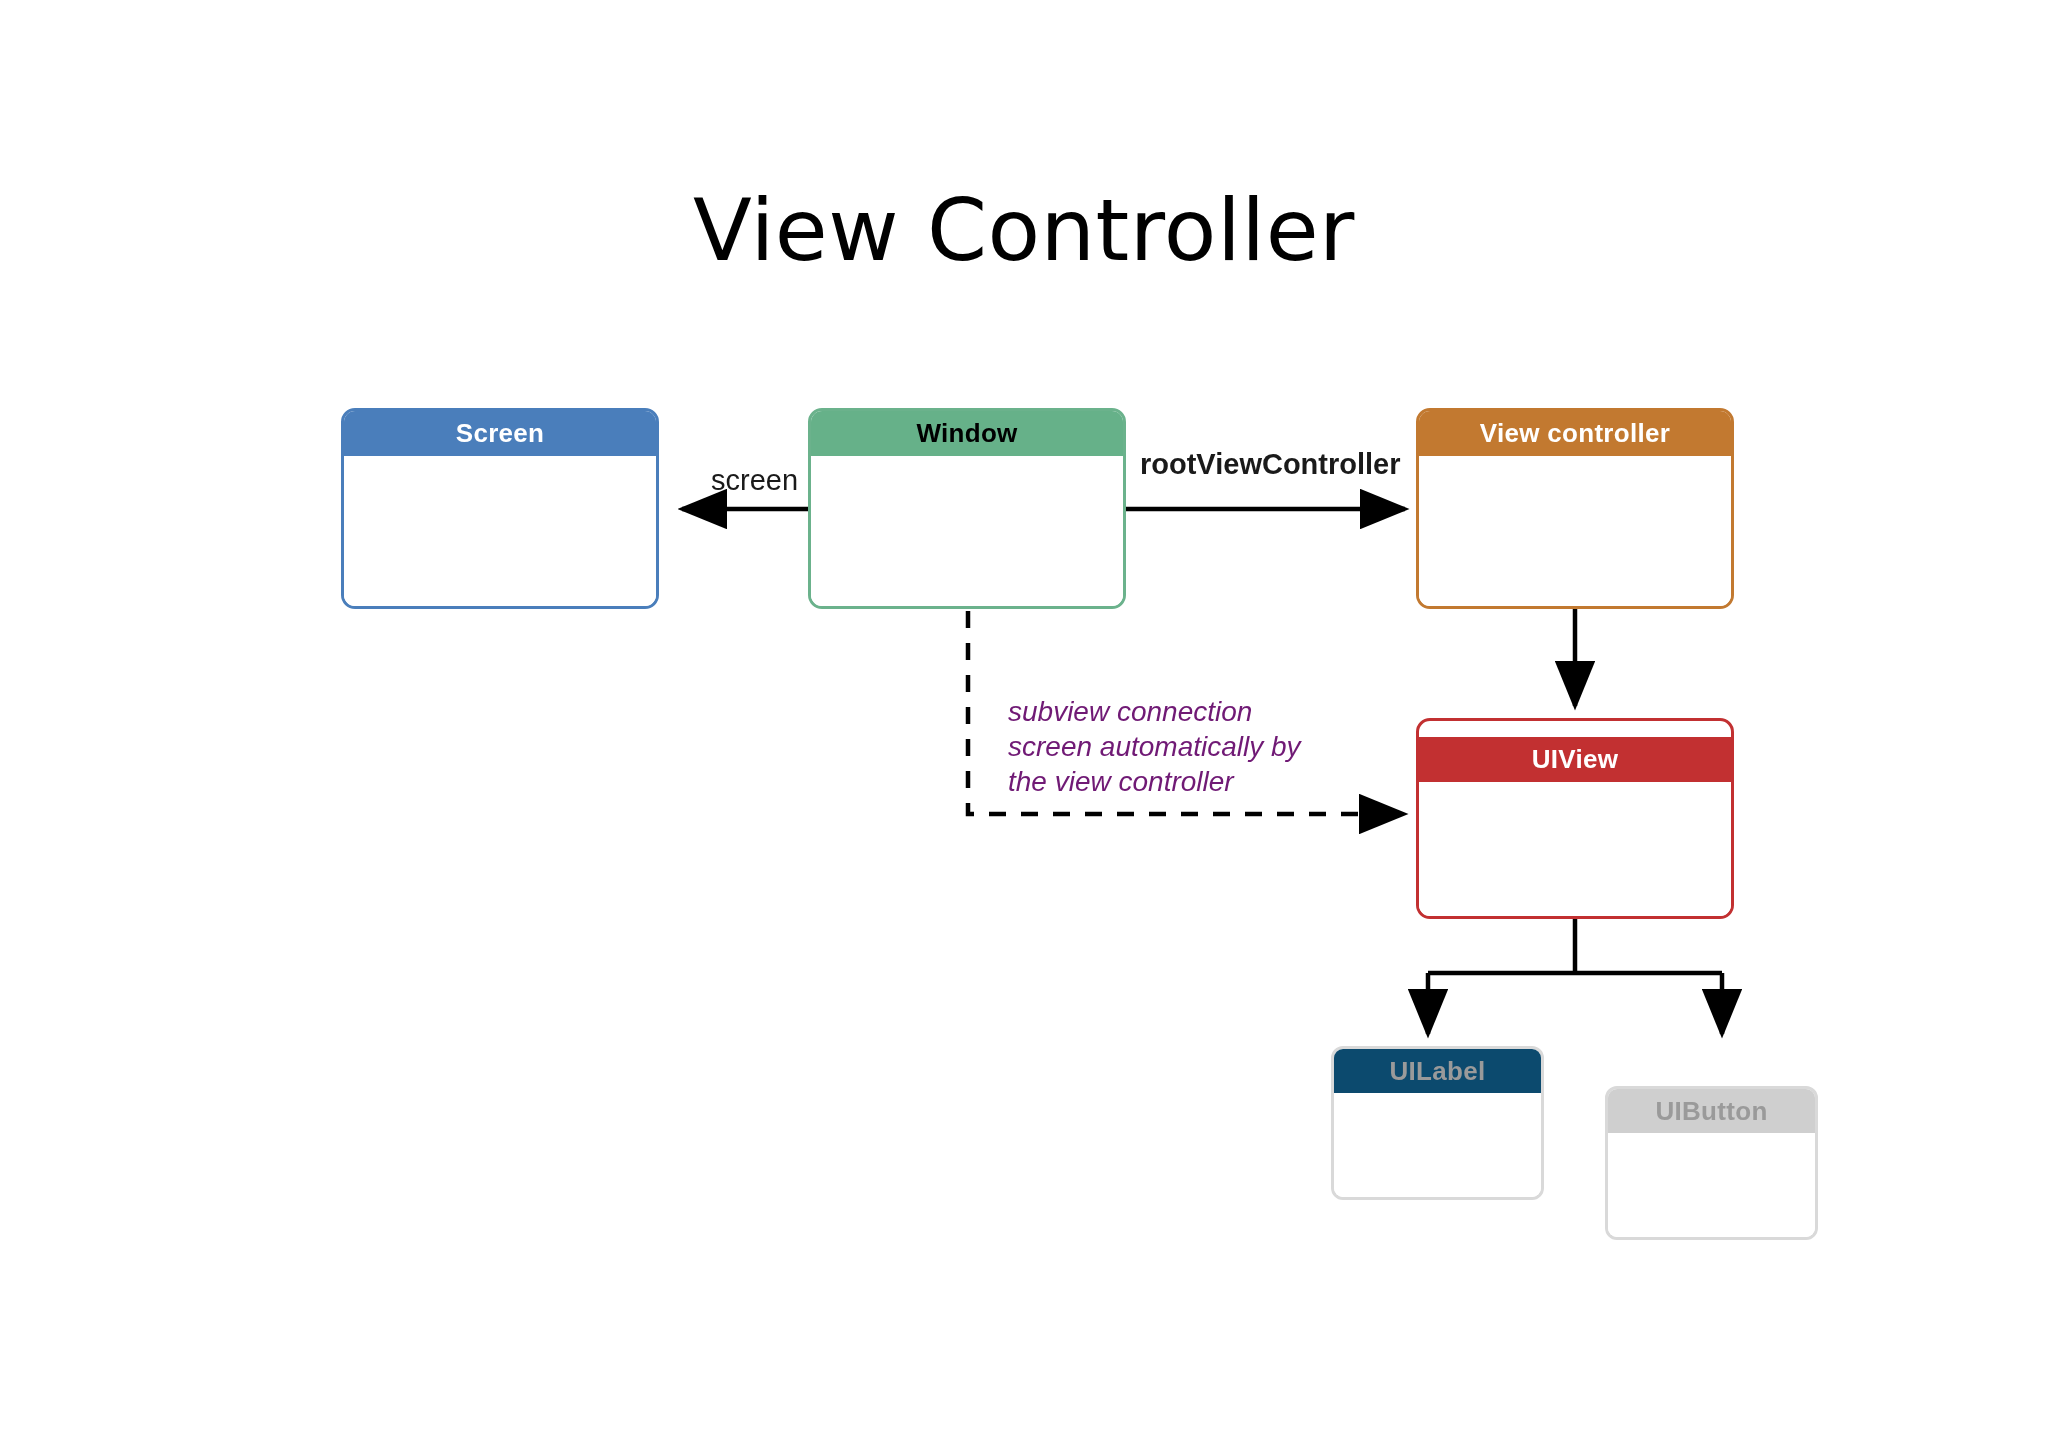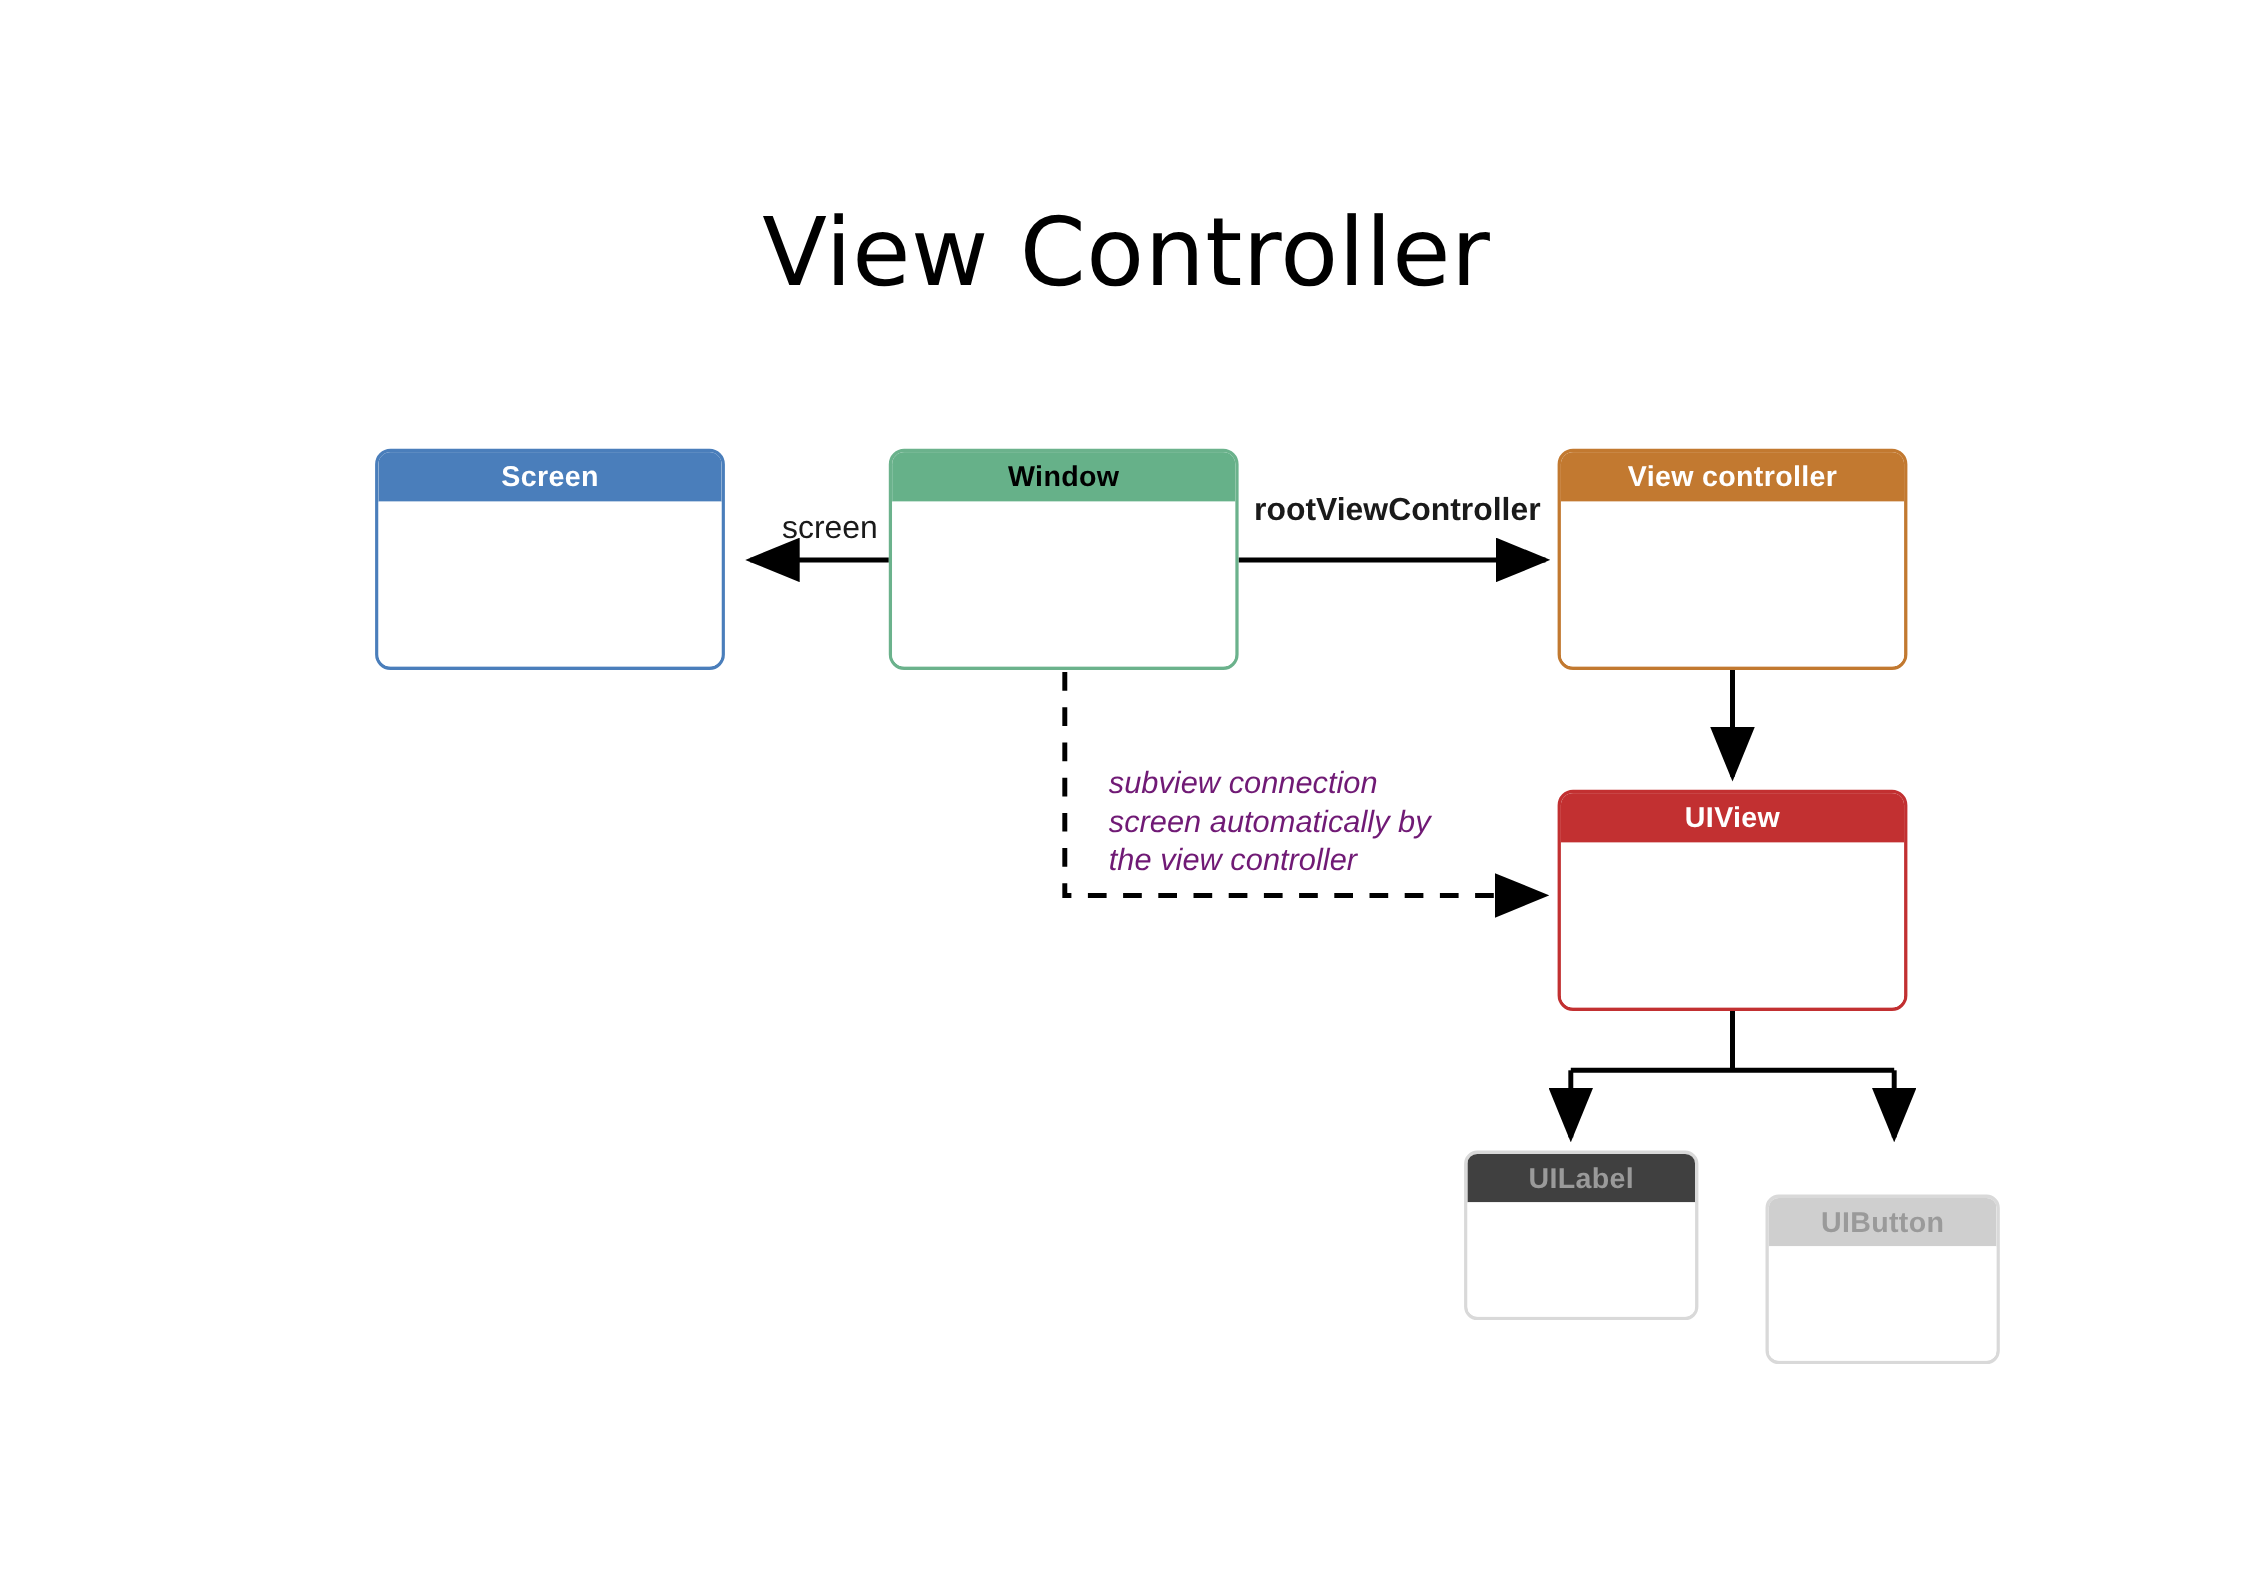--- a/index.html
+++ b/index.html
@@ -78,21 +78,21 @@
     left: 1416px; top: 408px; width: 318px; height: 201px;
     border-color: #c27930;
   }
   #node-viewcontroller .node-header { background: #c27930; }
 
   
   #node-uiview {
     left: 1416px; top: 718px; width: 318px; height: 201px;
     border-color: #c23031;
   }
-  #node-uiview .node-header { background: #c23031; }
+  #node-uiview .node-header { background: #c23031; margin-top: 16px; }
 
   
   #node-uilabel {
     left: 1331px; top: 1046px; width: 213px; height: 154px;
     border-color: #d9d9d9;
     border-radius: 12px;
   }
   #node-uilabel .node-header {
     background: #cfcfcf;
     color: #9a9a9a;
@@ -199,21 +199,21 @@
     <div class="node-header" style="background: rgb(194, 121, 48); color: rgb(255, 255, 255);">View controller</div>
     <div class="node-body"></div>
   </div>
 
   <div class="node" id="node-uiview" style="border-color: rgb(194, 48, 49);">
     <div class="node-header" style="background: rgb(194, 48, 49); color: rgb(255, 255, 255);">UIView</div>
     <div class="node-body"></div>
   </div>
 
   <div class="node" id="node-uilabel" style="border-color: rgb(217, 217, 217);">
-    <div class="node-header" style="background: #404040; color: rgb(154, 154, 154);">UILabel</div>
+    <div class="node-header" style="background: #0c4a6e; color: rgb(154, 154, 154);">UILabel</div>
     <div class="node-body"></div>
   </div>
 
   <div class="node" id="node-uibutton" style="border-color: rgb(217, 217, 217);">
     <div class="node-header" style="background: rgb(207, 207, 207); color: rgb(154, 154, 154);">UIButton</div>
     <div class="node-body"></div>
   </div>
 
   <div class="edge-label" id="label-screen">screen</div>
 

